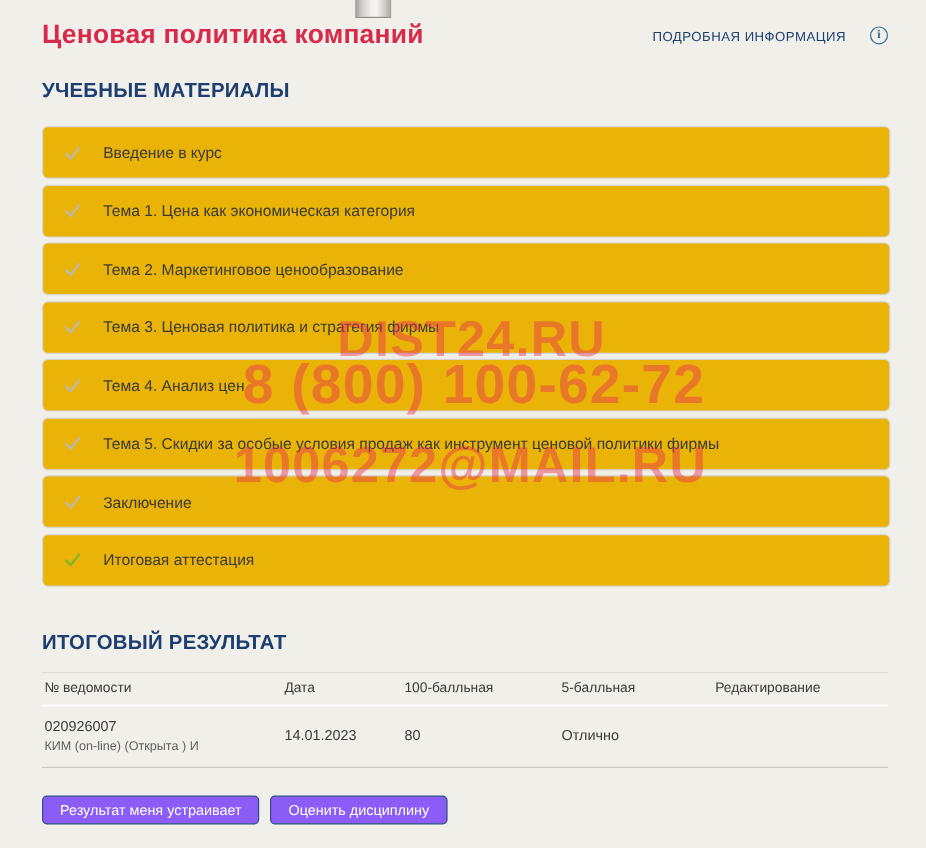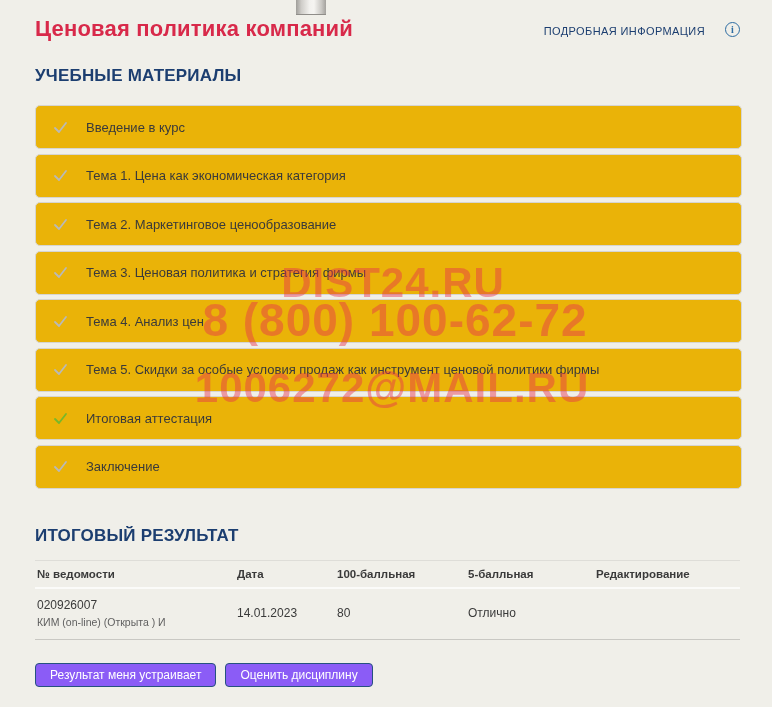--- a/index.html
+++ b/index.html
@@ -114,21 +114,20 @@
   .wm-3 { top: 364px; font-size: 42px; margin-left: 6px; }
   
   .results-heading { margin-top: 37px; }
   .results-table { margin-top: 14px; width: 705px; }
   .tbl-header {
     display: grid;
     grid-template-columns: 200px 100px 131px 128px 1fr;
     border-top: 1px solid #deddd8;
     border-bottom: 2px solid #fbfbf9;
     padding: 7px 0 7px 0;
-    font-weight: bold;
   }
   .tbl-header .cell {
     font-size: 11.5px;
     color: #3a3a3a;
     padding-left: 2px;
   }
   .tbl-row {
     display: grid;
     grid-template-columns: 200px 100px 131px 128px 1fr;
     align-items: center;
@@ -226,33 +225,33 @@
         <svg width="15" height="15" viewBox="0 0 15 15">
           <polyline points="2,8 6,12 13,3" fill="none" stroke="#b9b9b9" stroke-width="1.8" stroke-linecap="round" stroke-linejoin="round"></polyline>
         </svg>
       </span>
       <span class="material-label">Тема 5. Скидки за особые условия продаж как инструмент ценовой политики фирмы</span>
     </div>
 
     <div class="material-card">
       <span class="check-icon">
         <svg width="15" height="15" viewBox="0 0 15 15">
+          <polyline points="2,8 6,12 13,3" fill="none" stroke="#b9b9b9" stroke-width="1.8" stroke-linecap="round" stroke-linejoin="round"></polyline>
+        </svg>
+      </span>
+      <span class="material-label">Заключение</span>
+    </div>
+
+    <div class="material-card">
+      <span class="check-icon">
+        <svg width="15" height="15" viewBox="0 0 15 15">
           <polyline points="2,8 6,12 13,3" fill="none" stroke="#76b82a" stroke-width="1.8" stroke-linecap="round" stroke-linejoin="round"></polyline>
         </svg>
       </span>
       <span class="material-label">Итоговая аттестация</span>
-    </div>
-
-    <div class="material-card">
-      <span class="check-icon">
-        <svg width="15" height="15" viewBox="0 0 15 15">
-          <polyline points="2,8 6,12 13,3" fill="none" stroke="#b9b9b9" stroke-width="1.8" stroke-linecap="round" stroke-linejoin="round"></polyline>
-        </svg>
-      </span>
-      <span class="material-label">Заключение</span>
     </div>
   </div>
 
   <div class="section-heading results-heading">ИТОГОВЫЙ РЕЗУЛЬТАТ</div>
 
   <div class="results-table">
     <div class="tbl-header">
       <div class="cell">№ ведомости</div>
       <div class="cell">Дата</div>
       <div class="cell">100-балльная</div>

